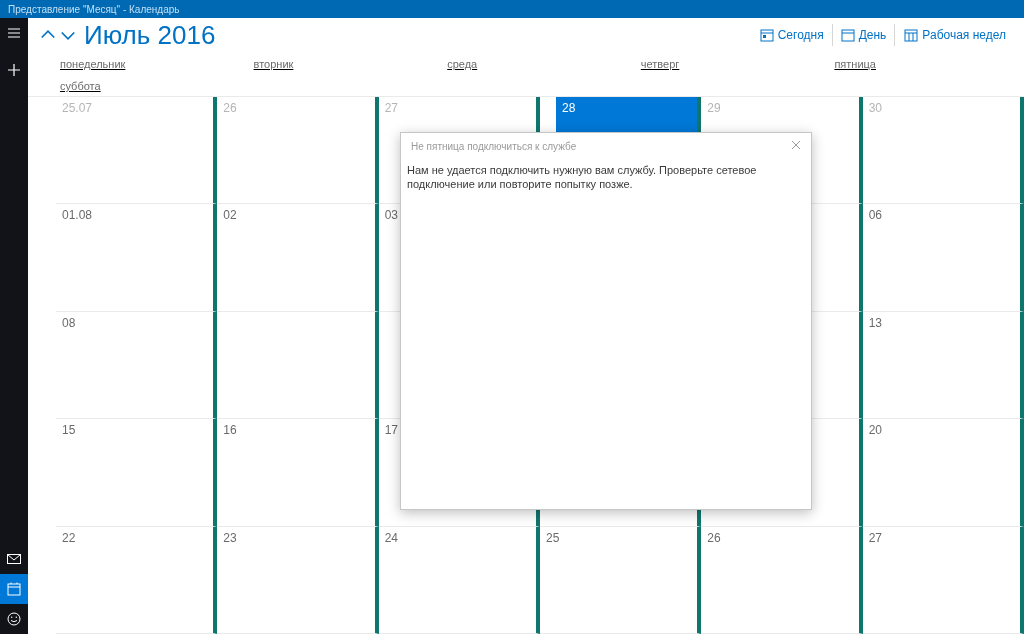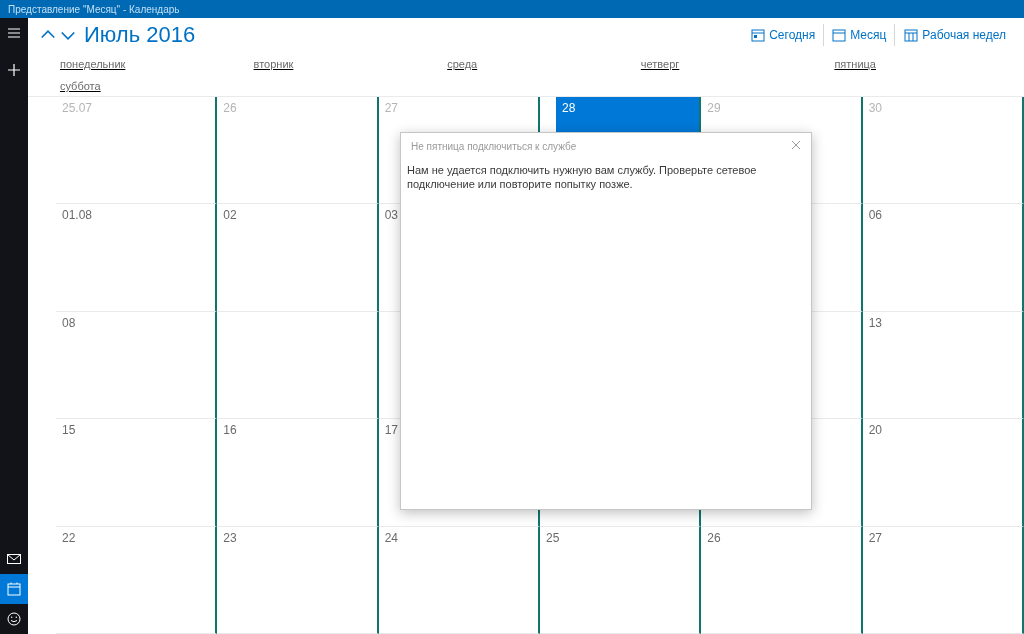--- a/index.html
+++ b/index.html
@@ -13,31 +13,31 @@
 .sidebar .top { flex: 0 0 auto; }
 .sidebar .spacer { flex: 1; }
 .side-btn { width: 28px; height: 30px; display: flex; align-items: center; justify-content: center; color: #fff; cursor: pointer; }
 .side-btn.active { background: #0078d7; }
 .side-btn svg { width: 16px; height: 16px; }
 
 .main { flex: 1; display: flex; flex-direction: column; background: #fff; }
 
 .toolbar { height: 34px; display: flex; align-items: center; padding: 0 10px; }
 .nav-chevron { width: 20px; height: 20px; display: flex; align-items: center; justify-content: center; cursor: pointer; color: #0072c6; }
-.month-title { font-size: 22px; font-weight: 300; color: #0072c6; margin-left: 6px; }
+.month-title { font-size: 26px; font-weight: 300; color: #0072c6; margin-left: 6px; }
 .toolbar-spacer { flex: 1; }
 .view-btn { display: flex; align-items: flex-start; gap: 4px; color: #0072c6; font-size: 12px; padding: 4px 8px; cursor: pointer; border-left: 1px solid transparent; }
 .view-btn.bordered { border-left: 1px solid #d6d6d6; border-right: 1px solid #d6d6d6; }
 .view-btn svg { width: 14px; height: 14px; }
 
 .week-header { display: grid; grid-template-columns: repeat(5, 1fr); padding: 0 0 0 28px; text-decoration: underline; }
 .week-header .dow { font-size: 11px; color: #6a6a6a; padding: 6px 4px 4px 4px; }
 
 .grid { flex: 1; display: grid; grid-template-columns: repeat(6, 1fr); grid-template-rows: repeat(5, 1fr); padding-left: 28px; border-top: 1px solid #eaeaea; }
-.cell { border-right: 2px solid #0f766e; border-bottom: 1px solid #eaeaea; padding: 4px 6px; font-size: 12px; color: #6a6a6a; position: relative; }
+.cell { border-right: 4px solid #0f766e; border-bottom: 1px solid #eaeaea; padding: 4px 6px; font-size: 12px; color: #6a6a6a; position: relative; }
 .cell.faded { color: #b5b5b5; }
 .cell.today .datebox { position: absolute; top: 0; left: 16px; right: 0; height: 58px; background: #0078d7; color: #fff; padding: 4px 6px; font-weight: 500; }
 
 .dialog-backdrop { position: absolute; left: 400px; top: 132px; width: 412px; height: 378px; background: #fff; border: 1px solid #c6c6c6; box-shadow: 0 3px 12px rgba(0,0,0,0.25); display: flex; flex-direction: column; }
 .dialog-title { display: flex; align-items: center; padding: 6px 10px; color: #9a9a9a; font-size: 10px; }
 .dialog-title .t-spacer { flex: 1; }
 .dialog-close { color: #9a9a9a; cursor: pointer; font-size: 12px; }
 .dialog-body { padding: 4px 6px; font-size: 11px; color: #3a3a3a; line-height: 1.3; }
 </style>
 </head>
@@ -106,21 +106,21 @@
             <path stroke="#0072c6" d="M1 5h12"></path>
             <rect x="3" y="7" width="3" height="3" fill="#0072c6"></rect>
           </svg>
         <span>Сегодня</span>
       </div>
       <div class="view-btn bordered">
         <svg viewBox="0 0 14 14">
             <rect x="1" y="2" width="12" height="11" fill="none" stroke="#0072c6"></rect>
             <path stroke="#0072c6" d="M1 5h12"></path>
           </svg>
-        <span>Месяц</span>
+        <span>День</span>
       </div>
       <div class="view-btn">
         <svg viewBox="0 0 14 14">
             <rect x="1" y="2" width="12" height="11" fill="none" stroke="#0072c6"></rect>
             <path stroke="#0072c6" d="M1 5h12M5 5v8M9 5v8"></path>
           </svg>
         <span>Рабочая недел</span>
       </div>
     </div>
 

